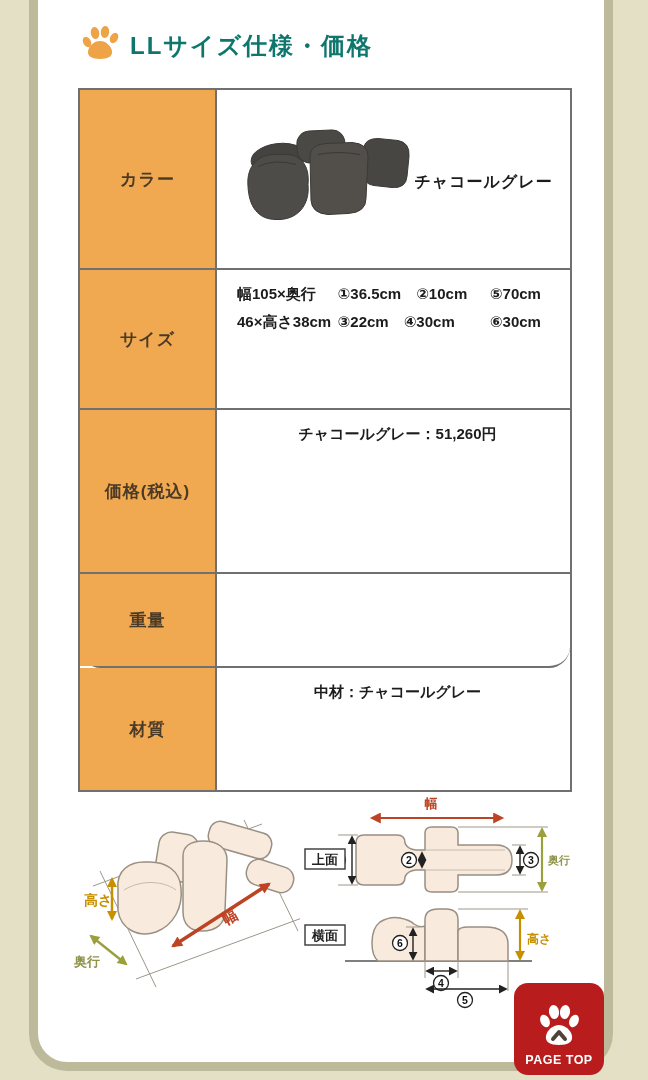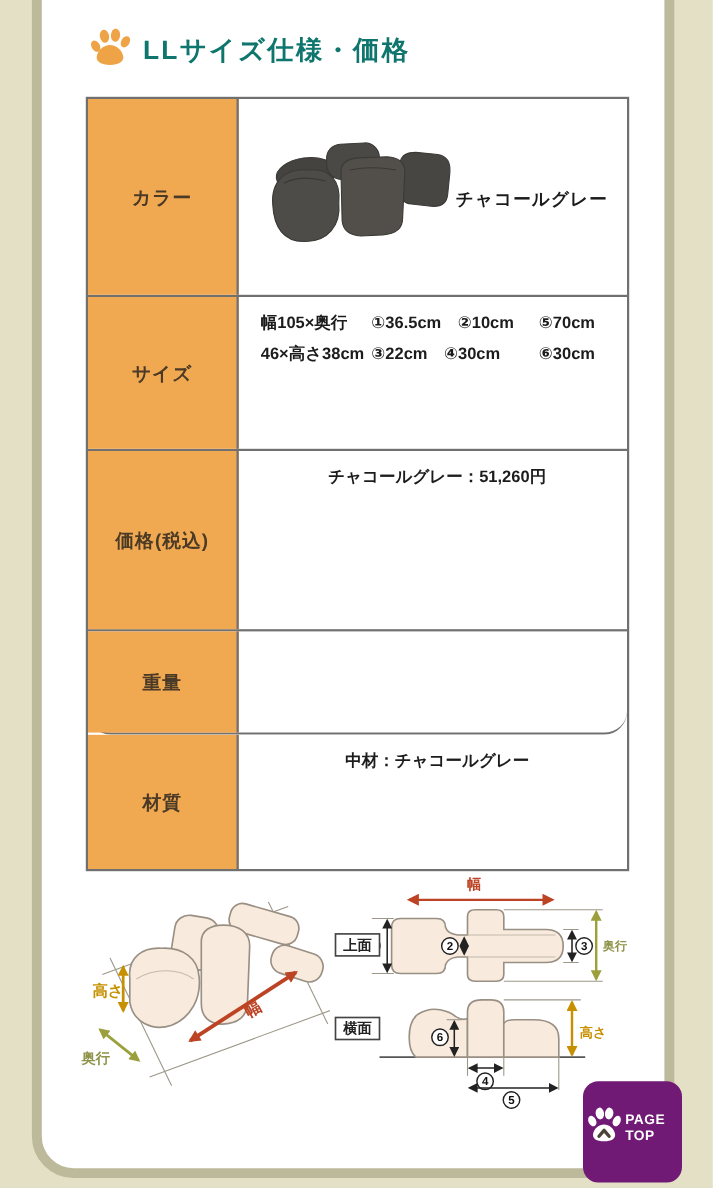--- a/index.html
+++ b/index.html
@@ -40,23 +40,23 @@
   .dimline{stroke:#9D978A;stroke-width:1;}
   .extline{stroke:#9D978A;stroke-width:1;}
   .cushion{fill:#F8EBDE;stroke:#998F83;stroke-width:1.5;}
   .seam{fill:none;stroke:#C4BAAC;stroke-width:1;}
   .numcircle{fill:#FFFFFF;stroke:#222222;stroke-width:1.3;}
   .numtext{font-size:10.5px;font-weight:bold;fill:#111;text-anchor:middle;}
   .viewbox-rect{fill:#FFFFFF;stroke:#444444;stroke-width:1.5;}
   .viewbox-text{font-size:13px;font-weight:bold;fill:#222;text-anchor:middle;}
   
   .page-top-btn{
-    position:absolute;left:530px;top:983px;width:90px;height:92px;z-index:6;
-    background:#701a75;border-radius:14px;cursor:pointer;
-    display:flex;align-items:center;justify-content:flex-end;
+    position:absolute;left:514px;top:983px;width:90px;height:92px;z-index:6;
+    background:#b91c1c;border-radius:14px;cursor:pointer;
+    display:flex;flex-direction:column;align-items:center;justify-content:flex-end;
     box-sizing:border-box;padding-bottom:8px;
   }
   .page-top-paw{width:50px;height:46px;margin-bottom:4px;}
   .page-top-label{color:#FFFFFF;font-weight:bold;font-size:12.5px;letter-spacing:0.5px;}
 </style>
 </head>
 <body>
 
 <svg width="0" height="0" style="position:absolute">
   <defs>

